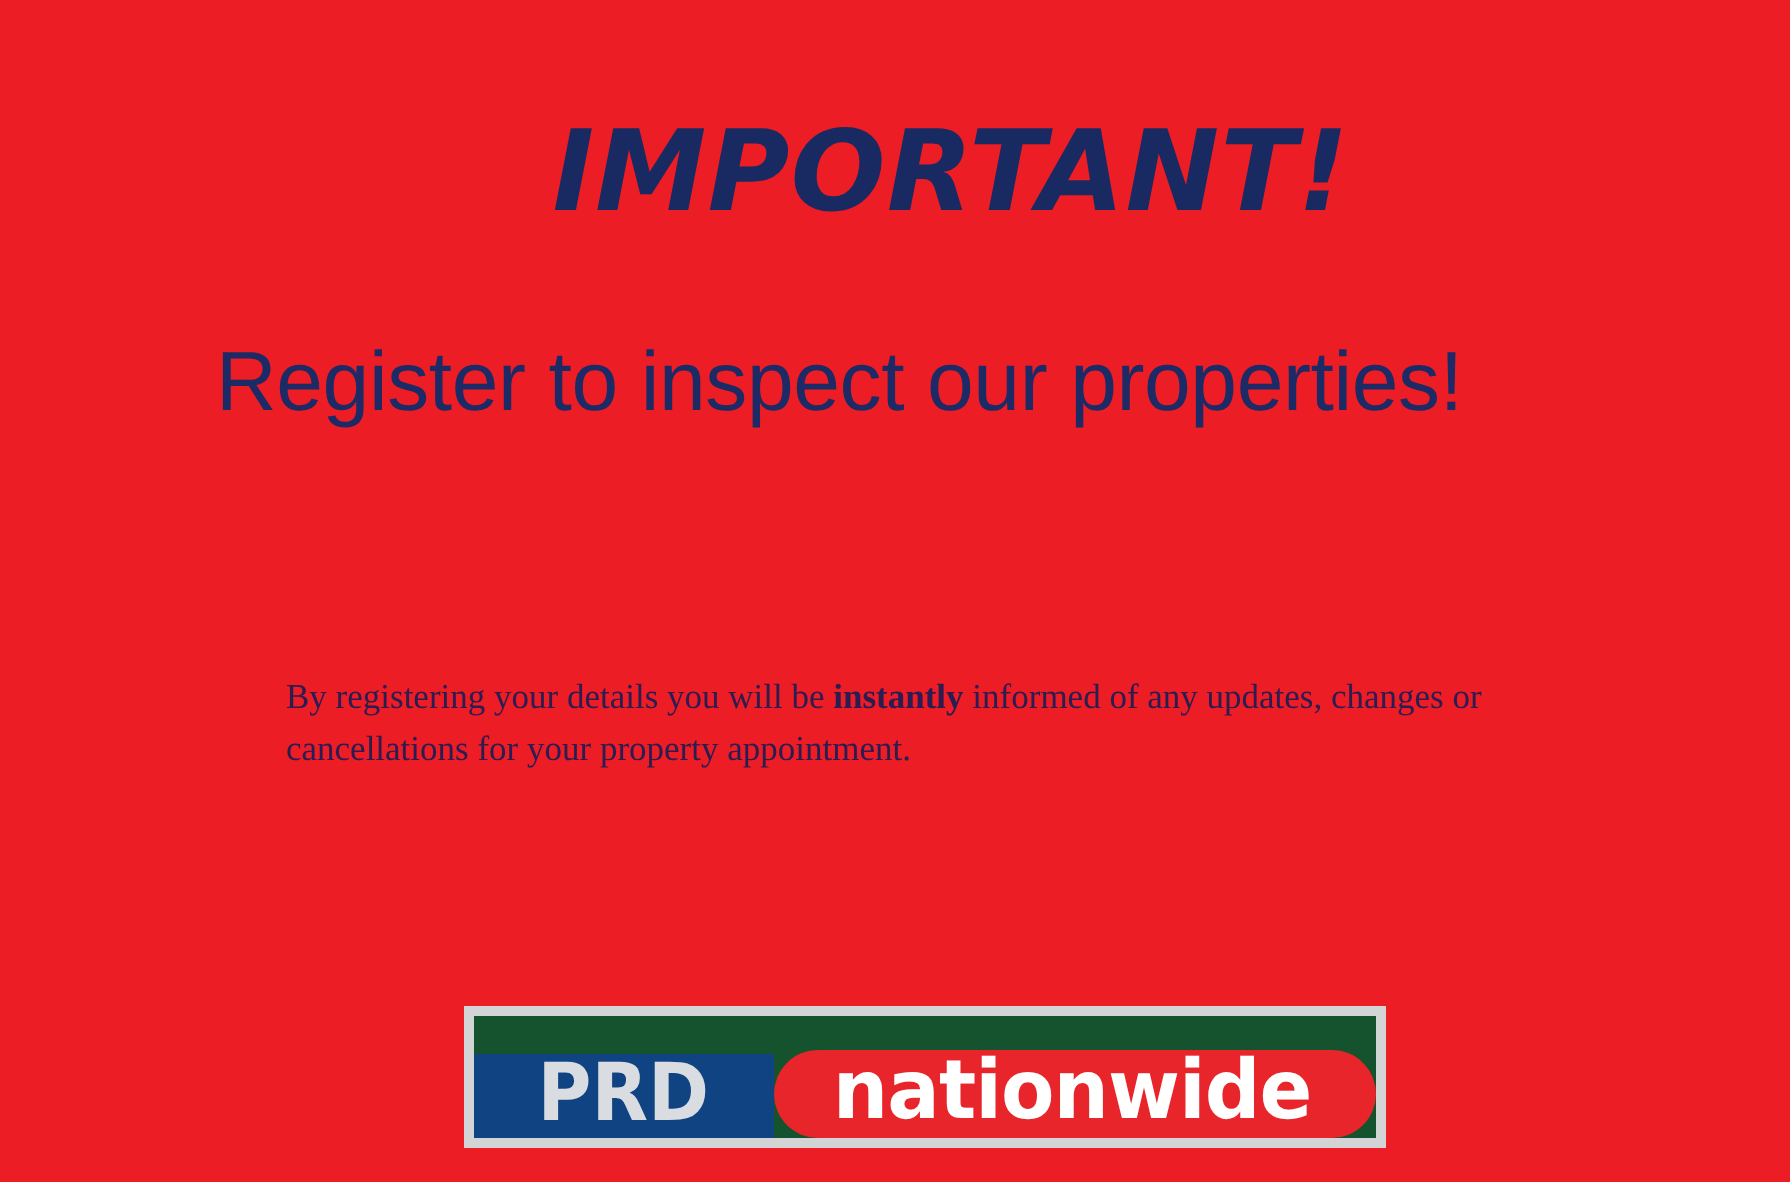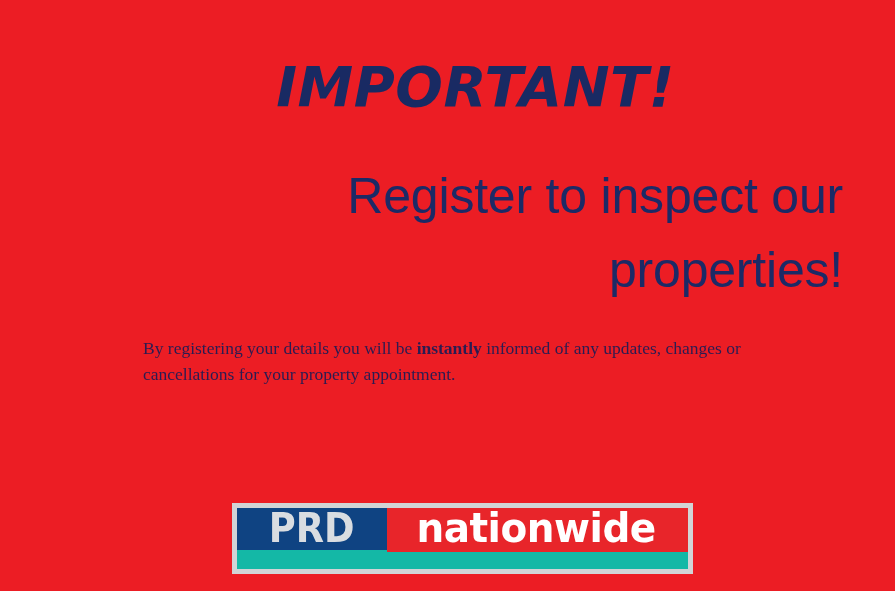--- a/index.html
+++ b/index.html
@@ -38,23 +38,23 @@
     letter-spacing: 0.5px;
     line-height: 1.05;
   }
 
   
   .subhead {
     position: absolute;
     top: 160px;
     left: 80px;
     width: 735px;
-    text-align: right;
+    text-align: left;
     font-family: "Liberation Sans", sans-serif;
-    font-size: 50px;
+    font-size: 42px;
     font-weight: normal;
     color: #1c2a66;
     line-height: 1.47;
     letter-spacing: -0.2px;
   }
 
   
   .body-copy {
     position: absolute;
     top: 336px;
@@ -79,23 +79,23 @@
 
   
   .logo {
     position: absolute;
     left: 204px;
     top: 503px;
     width: 461px;
     height: 71px;
     border: 5px solid #d2d4d6;
     box-sizing: border-box;
-    background: #14b8a6;
+    background: #14532d;
     display: flex;
-    align-items: flex-start;
+    align-items: flex-end;
   }
   .logo-left {
     width: 150px;
     background: #0f4382;
     display: flex;
     align-items: center;
     justify-content: center;
   }
   .logo-prd {
     font-family: "DejaVu Sans", sans-serif;
@@ -106,20 +106,21 @@
     transform: scaleX(0.92);
     line-height: 1;
     padding-bottom: 2px;
   }
   .logo-right {
     flex: 1;
     background: #e8252a;
     display: flex;
     align-items: center;
     justify-content: center;
+    border-radius: 22px;
   }
   .logo-nationwide {
     font-family: "DejaVu Sans", sans-serif;
     font-size: 41px;
     font-weight: bold;
     color: #ffffff;
     letter-spacing: -0.5px;
     transform: scaleX(0.95);
     line-height: 1;
     padding-bottom: 3px;

